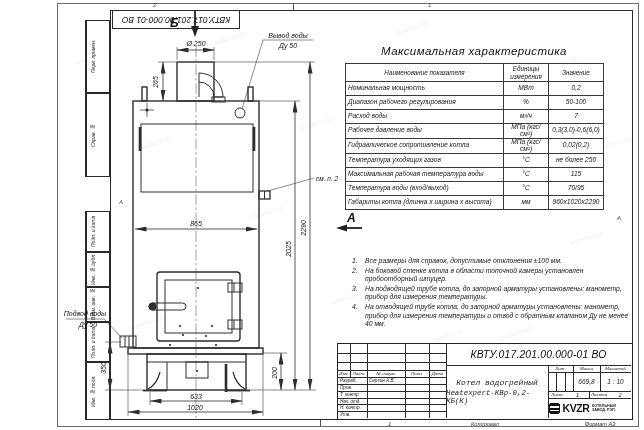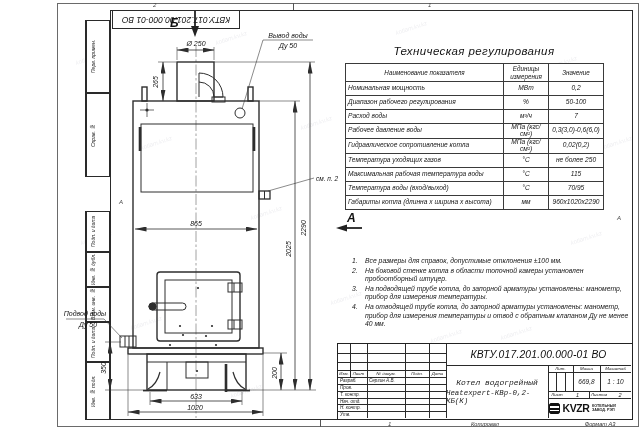--- a/index.html
+++ b/index.html
@@ -275,21 +275,21 @@
   <g>
     <text x="170" y="27" font-size="12" font-weight="bold">Б</text>
     <line x1="195" y1="11" x2="195" y2="28" stroke="#222" stroke-width="1.8"></line>
     <polygon points="191,26 199,26 195,37" fill="#222"></polygon>
     <text x="347" y="222" font-size="12" font-weight="bold" text-anchor="start">А</text>
     <line x1="346" y1="228" x2="362" y2="228" stroke="#222" stroke-width="1.8"></line>
     <polygon points="347,224.5 347,231.5 336,228" fill="#222"></polygon>
   </g>
 </svg>
 
-<div class="abs tbl-title">Техническая регулирования</div>
+<div class="abs tbl-title">Максимальная характеристика</div>
 <table class="spec">
   <colgroup>
       <col style="width:158px">
       <col style="width:45px">
       <col style="width:55px">
     </colgroup>
   <tbody>
       <tr style="height:18px">
     <th>Наименование показателя</th>
     <th>Единицы измерения</th>

